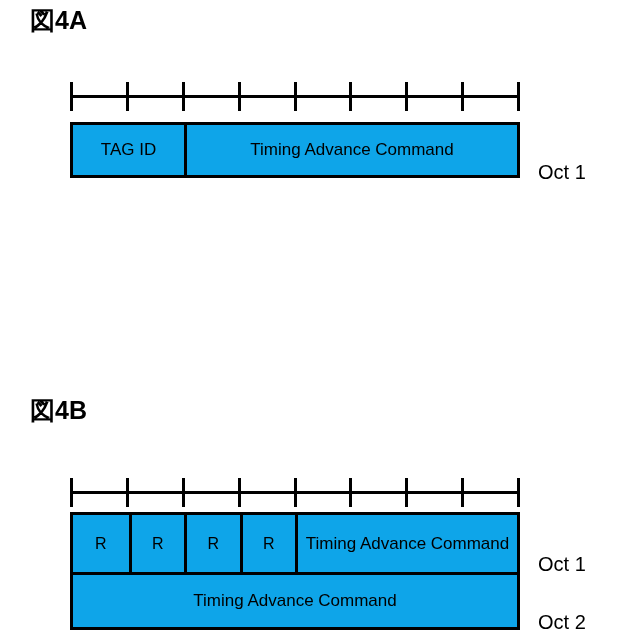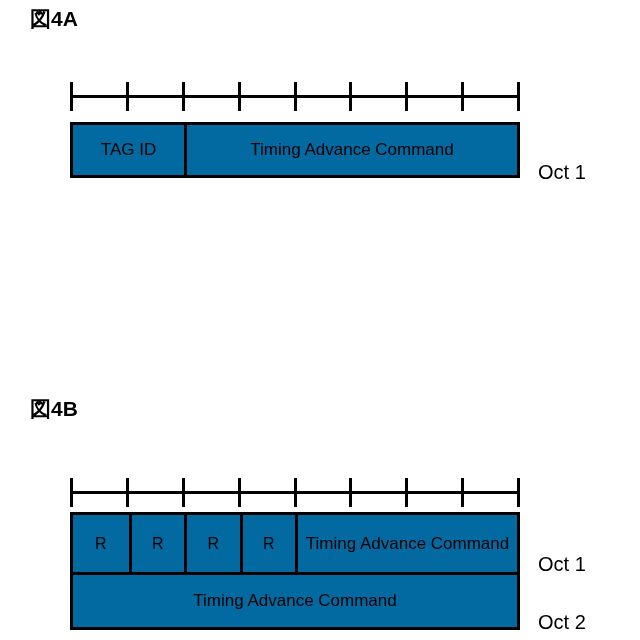--- a/index.html
+++ b/index.html
@@ -23,21 +23,21 @@
     left: 0;
     width: 640px;
   }
   #figure-4a { top: 0px; }
   #figure-4b { top: 390px; }
 
   .fig-title {
     position: absolute;
     left: 30px;
     top: 8px;
-    font-size: 21px;
+    font-size: 25px;
     font-weight: bold;
     letter-spacing: 0px;
     white-space: nowrap;
     line-height: 1;
   }
 
   
   .bit-ruler {
     position: absolute;
     left: 70px;
@@ -71,21 +71,21 @@
     background: #fff;
   }
   .field {
     box-sizing: border-box;
     display: flex;
     align-items: center;
     justify-content: center;
     font-size: 17px;
     line-height: 1.12;
     padding: 0 2px;
-    background: #0369a1;
+    background: #0ea5e9;
     overflow: hidden;
   }
   .field + .field {
     border-left: 3px solid #000;
   }
   .field.small { font-size: 16px; }
 
   
   .oct-label {
     position: absolute;

